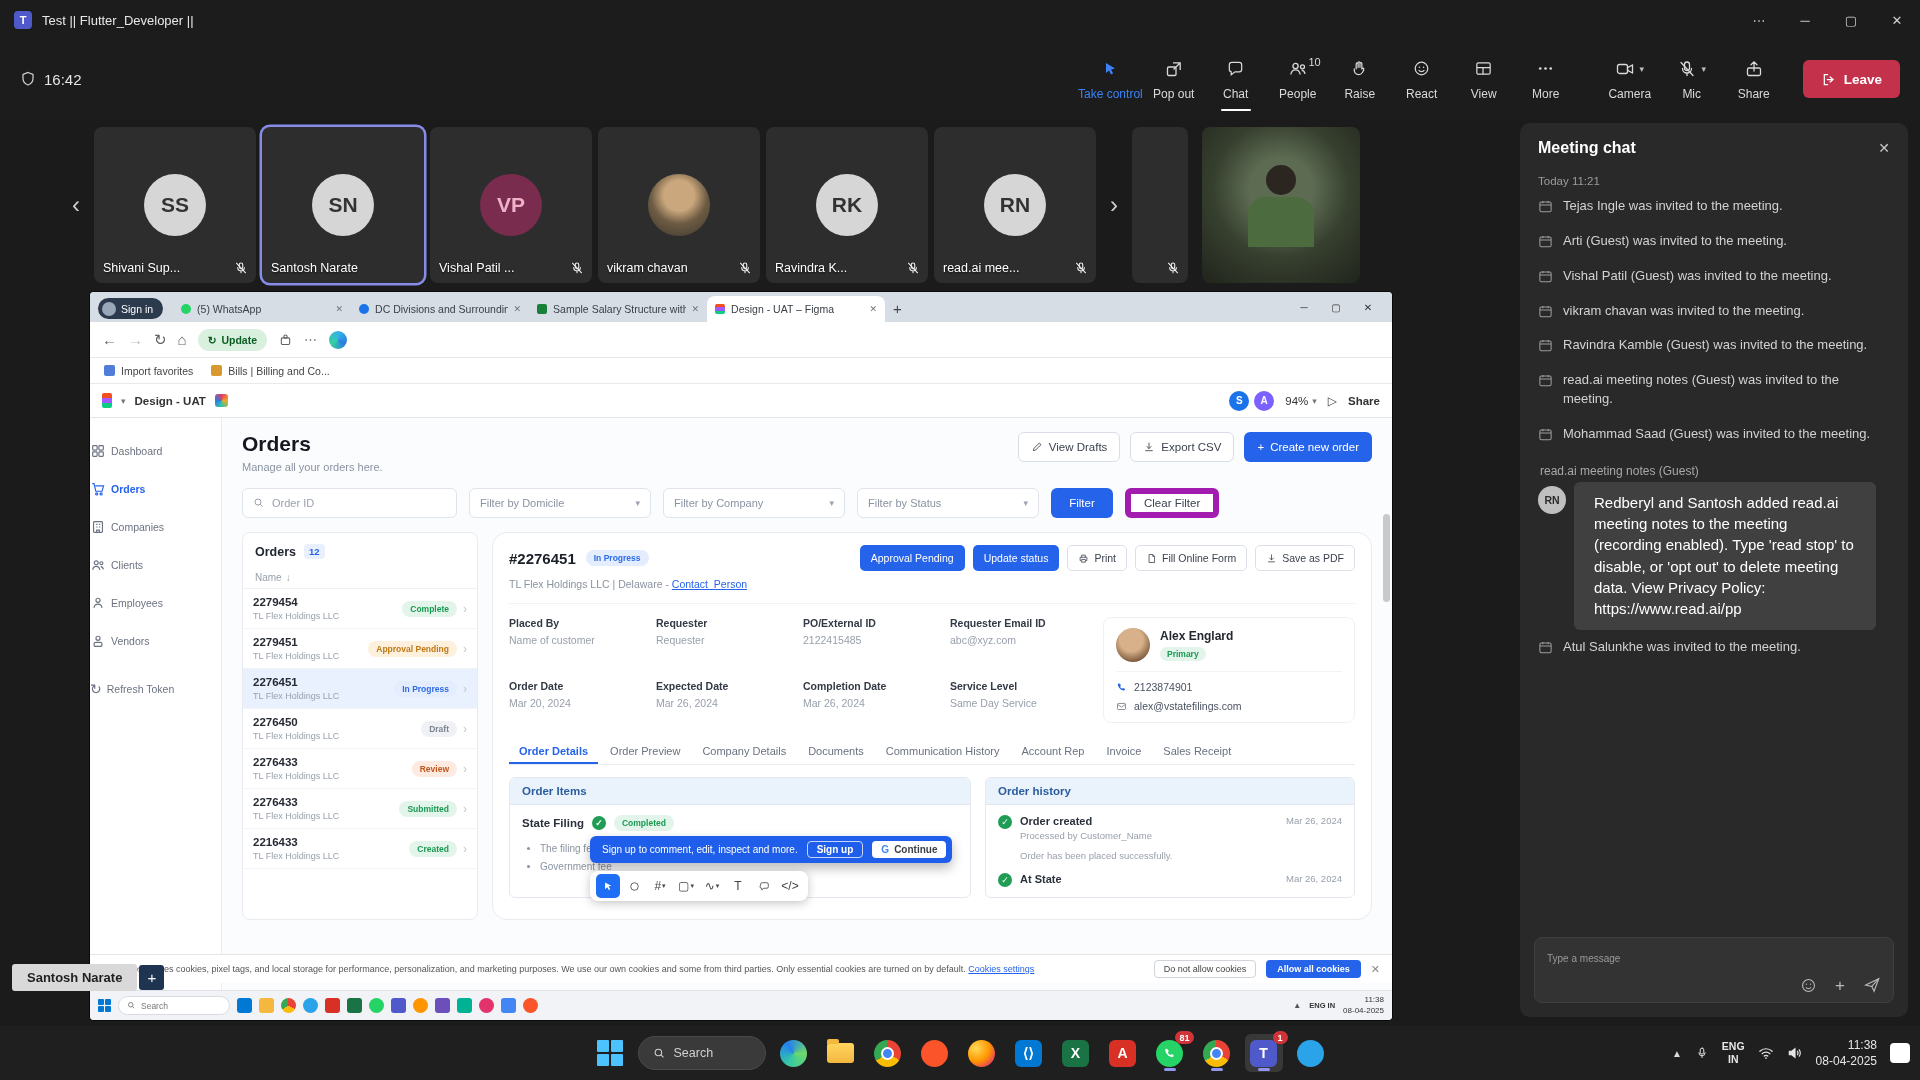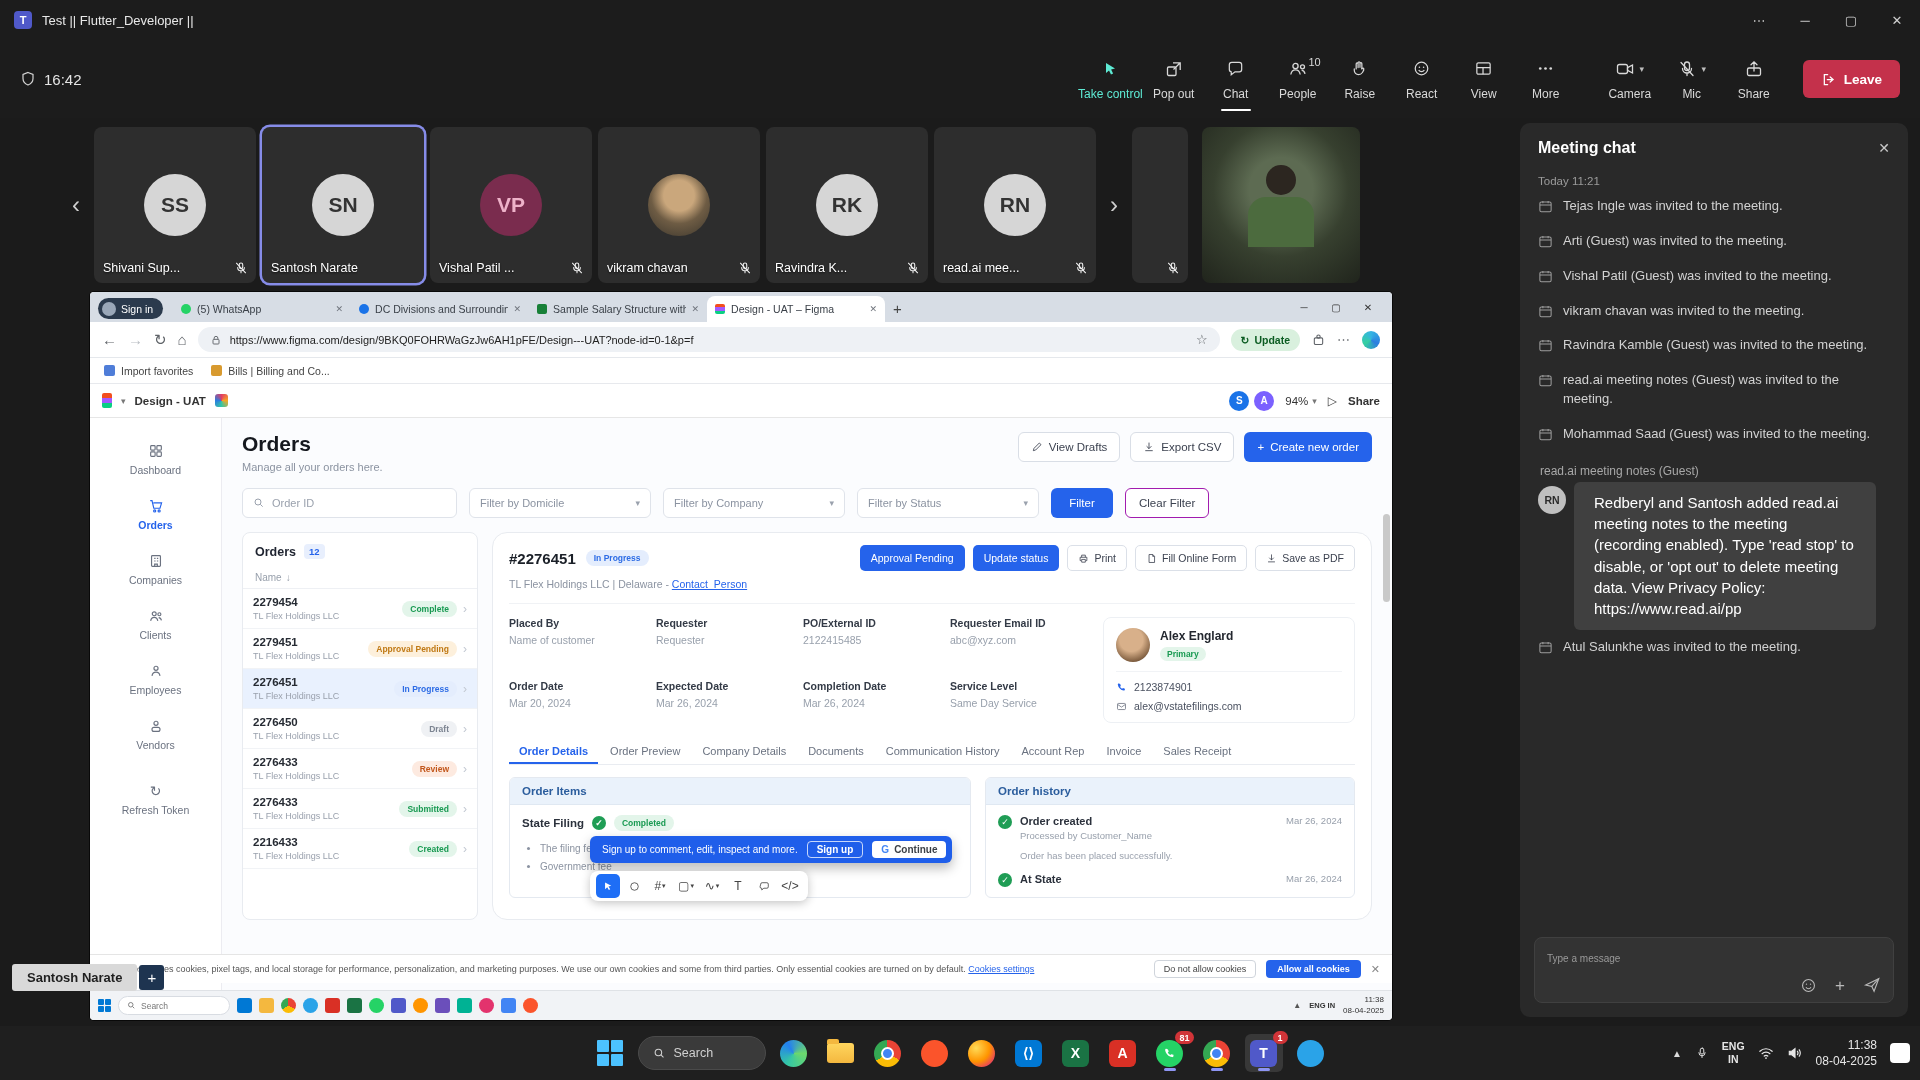--- a/index.html
+++ b/index.html
@@ -13,21 +13,21 @@
   .t-logo{width:18px;height:18px;border-radius:4px;background:#5059c9;color:#fff;font-size:11px;font-weight:700;display:flex;align-items:center;justify-content:center;margin-right:10px}
   .win-btns{margin-left:auto;display:flex}
   .win-btns>div{width:46px;height:40px;display:flex;align-items:center;justify-content:center;color:#cfcfcf;font-size:13px}
 
   
   .mtoolbar{height:78px;background:#1c1c1c;display:flex;align-items:center;padding:0 20px;flex:0 0 auto}
   .timer{display:flex;align-items:center;gap:8px;font-size:15px;color:#e4e4e4}
   .tb-spacer{flex:1}
   .tb-btn{min-width:62px;height:78px;display:flex;flex-direction:column;align-items:center;justify-content:center;gap:7px;color:#d9d9d9;font-size:12px;position:relative;cursor:pointer}
   .tb-btn .icrow{display:flex;align-items:center;gap:4px;height:22px}
-  .tb-btn.disabled{color:#5eead4}
+  .tb-btn.disabled{color:#3b82f6}
   .tb-btn.active::after{content:"";position:absolute;bottom:7px;left:16px;right:16px;height:2.5px;background:#fff;border-radius:2px}
   .pcount{position:absolute;top:16px;right:8px;font-size:11px;color:#d9d9d9}
   .chev{font-size:9px;color:#bdbdbd}
   .leave-btn{margin-left:18px;height:38px;background:#c4314b;border-radius:6px;display:flex;align-items:center;gap:8px;padding:0 18px;font-size:13.5px;font-weight:700;color:#fff;cursor:pointer}
 
   
   .stage{flex:1;display:flex;position:relative;min-height:0}
   .content{flex:1;position:relative;padding-left:64px;min-width:0}
 
   
@@ -83,37 +83,37 @@
   .mini-logo{width:13px;height:13px;border-radius:3px;background:conic-gradient(#e33d64,#f6a623,#35c7a5,#2b7de0,#e33d64)}
   .f-right{margin-left:auto;display:flex;align-items:center;gap:11px}
   .f-av{width:20px;height:20px;border-radius:50%;color:#fff;font-size:10px;font-weight:700;display:flex;align-items:center;justify-content:center}
   .f-av.s{background:#1a73e8}.f-av.a{background:#7b61ff;margin-left:-6px}
   .f-zoom{display:flex;align-items:center;gap:4px;color:#333}
   .f-play{font-size:12px;color:#444}
   .f-share{font-weight:600}
 
   .design{flex:1;display:flex;background:#fff;min-height:0}
   .app-side{width:132px;border-right:1px solid #ececf1;display:flex;flex-direction:column;align-items:center;padding-top:14px;flex:0 0 auto}
-  .side-item{width:100%;display:flex;flex-direction:column;align-items:center;gap:5px;padding:11px 0;font-size:10.5px;color:#6b7280;cursor:pointer}
+  .side-item{width:100%;display:flex;align-items:center;gap:5px;padding:11px 0;font-size:10.5px;color:#6b7280;cursor:pointer}
   .side-item.active{color:#2563eb;font-weight:700}
   .side-item.last{margin-top:10px}
 
   .app-main{flex:1;background:#fbfcfe;padding:14px 20px 0;min-width:0;overflow:hidden}
   .app-head{display:flex;align-items:flex-start}
   .app-title{font-size:21px;font-weight:700;color:#15181e}
   .app-sub{font-size:11px;color:#8b93a1;margin-top:5px}
   .head-actions{margin-left:auto;display:flex;gap:10px}
   .btn-o{height:30px;border:1px solid #d9dee6;background:#fff;border-radius:6px;display:flex;align-items:center;gap:6px;padding:0 12px;font-size:11.5px;color:#3c4250;cursor:pointer}
   .btn-p{height:30px;background:#2563eb;border:none;color:#fff;border-radius:6px;display:flex;align-items:center;gap:6px;padding:0 13px;font-size:11.5px;cursor:pointer}
 
   .filters{display:flex;gap:12px;margin-top:15px;align-items:center}
   .search-box{width:215px;height:30px;border:1px solid #dfe3ea;border-radius:6px;background:#fff;display:flex;align-items:center;gap:7px;padding:0 10px;font-size:11px;color:#9aa1ad}
   .select{width:182px;height:30px;border:1px solid #dfe3ea;border-radius:6px;background:#fff;display:flex;align-items:center;justify-content:space-between;padding:0 10px;font-size:11px;color:#8b93a1;cursor:pointer}
   .btn-filter{width:62px;height:30px;background:#2563eb;border:none;color:#fff;border-radius:6px;font-size:11.5px;cursor:pointer}
-  .btn-clear{height:30px;padding:0 13px;border:1px solid #a21caf;background:#fff;color:#3c4250;font-size:11.5px;border-radius:6px;cursor:pointer}
+  .btn-clear{height:30px;padding:0 13px;border:6px solid #a21caf;background:#fff;color:#3c4250;font-size:11.5px;border-radius:6px;cursor:pointer}
 
   .cols{display:flex;gap:14px;margin-top:14px;height:388px}
   .list-card{width:236px;background:#fff;border:1px solid #e8ebf0;border-radius:8px;overflow:hidden;flex:0 0 auto}
   .list-head{display:flex;align-items:center;gap:8px;padding:11px 12px 8px;font-size:12.5px;font-weight:700;color:#1f2430}
   .count-badge{background:#e8effd;color:#2563eb;font-size:9.5px;font-weight:700;padding:2px 5px;border-radius:4px}
   .col-head{display:flex;align-items:center;gap:4px;padding:5px 12px;font-size:10px;color:#98a0ac;border-bottom:1px solid #eef0f4}
   .orow{display:flex;align-items:center;padding:7px 10px;border-bottom:1px solid #f1f3f6;cursor:pointer}
   .orow.selected{background:#e9f1fe}
   .row-id{font-size:11.5px;font-weight:700;color:#262b33}
   .row-co{font-size:9px;color:#9aa1ad;margin-top:3px}
@@ -503,28 +503,20 @@
             <span>▢</span>
             <span>✕</span>
           </div>
         </div>
 
         <div class="urlrow">
           <span class="nav-ic">←</span>
           <span class="nav-ic dim">→</span>
           <span class="nav-ic">↻</span>
           <span class="nav-ic">⌂</span>
-          <div class="url-pill">
-            <svg width="12" height="12" viewBox="0 0 18 18" fill="none" stroke="#5f6368" stroke-width="1.4">
-                <rect x="4.5" y="8" width="9" height="7" rx="1.2"></rect>
-                <path d="M6.2 8V6.3a2.8 2.8 0 0 1 5.6 0V8"></path>
-              </svg>
-            <span class="url-text">https://www.figma.com/design/9BKQ0FOHRWaGzJw6AH1pFE/Design---UAT?node-id=0-1&amp;p=f</span>
-            <span class="star">☆</span>
-          </div>
           <div class="update-pill">
             <span>↻</span>
             <span>Update</span>
           </div>
           <svg width="15" height="15" viewBox="0 0 18 18" fill="none" stroke="#5f6368" stroke-width="1.3">
               <rect x="4" y="7" width="10" height="8" rx="1.5"></rect>
               <circle cx="9" cy="5.5" r="2"></circle>
             </svg>
           <span class="dots">⋯</span>
           <span class="edge-av"></span>

